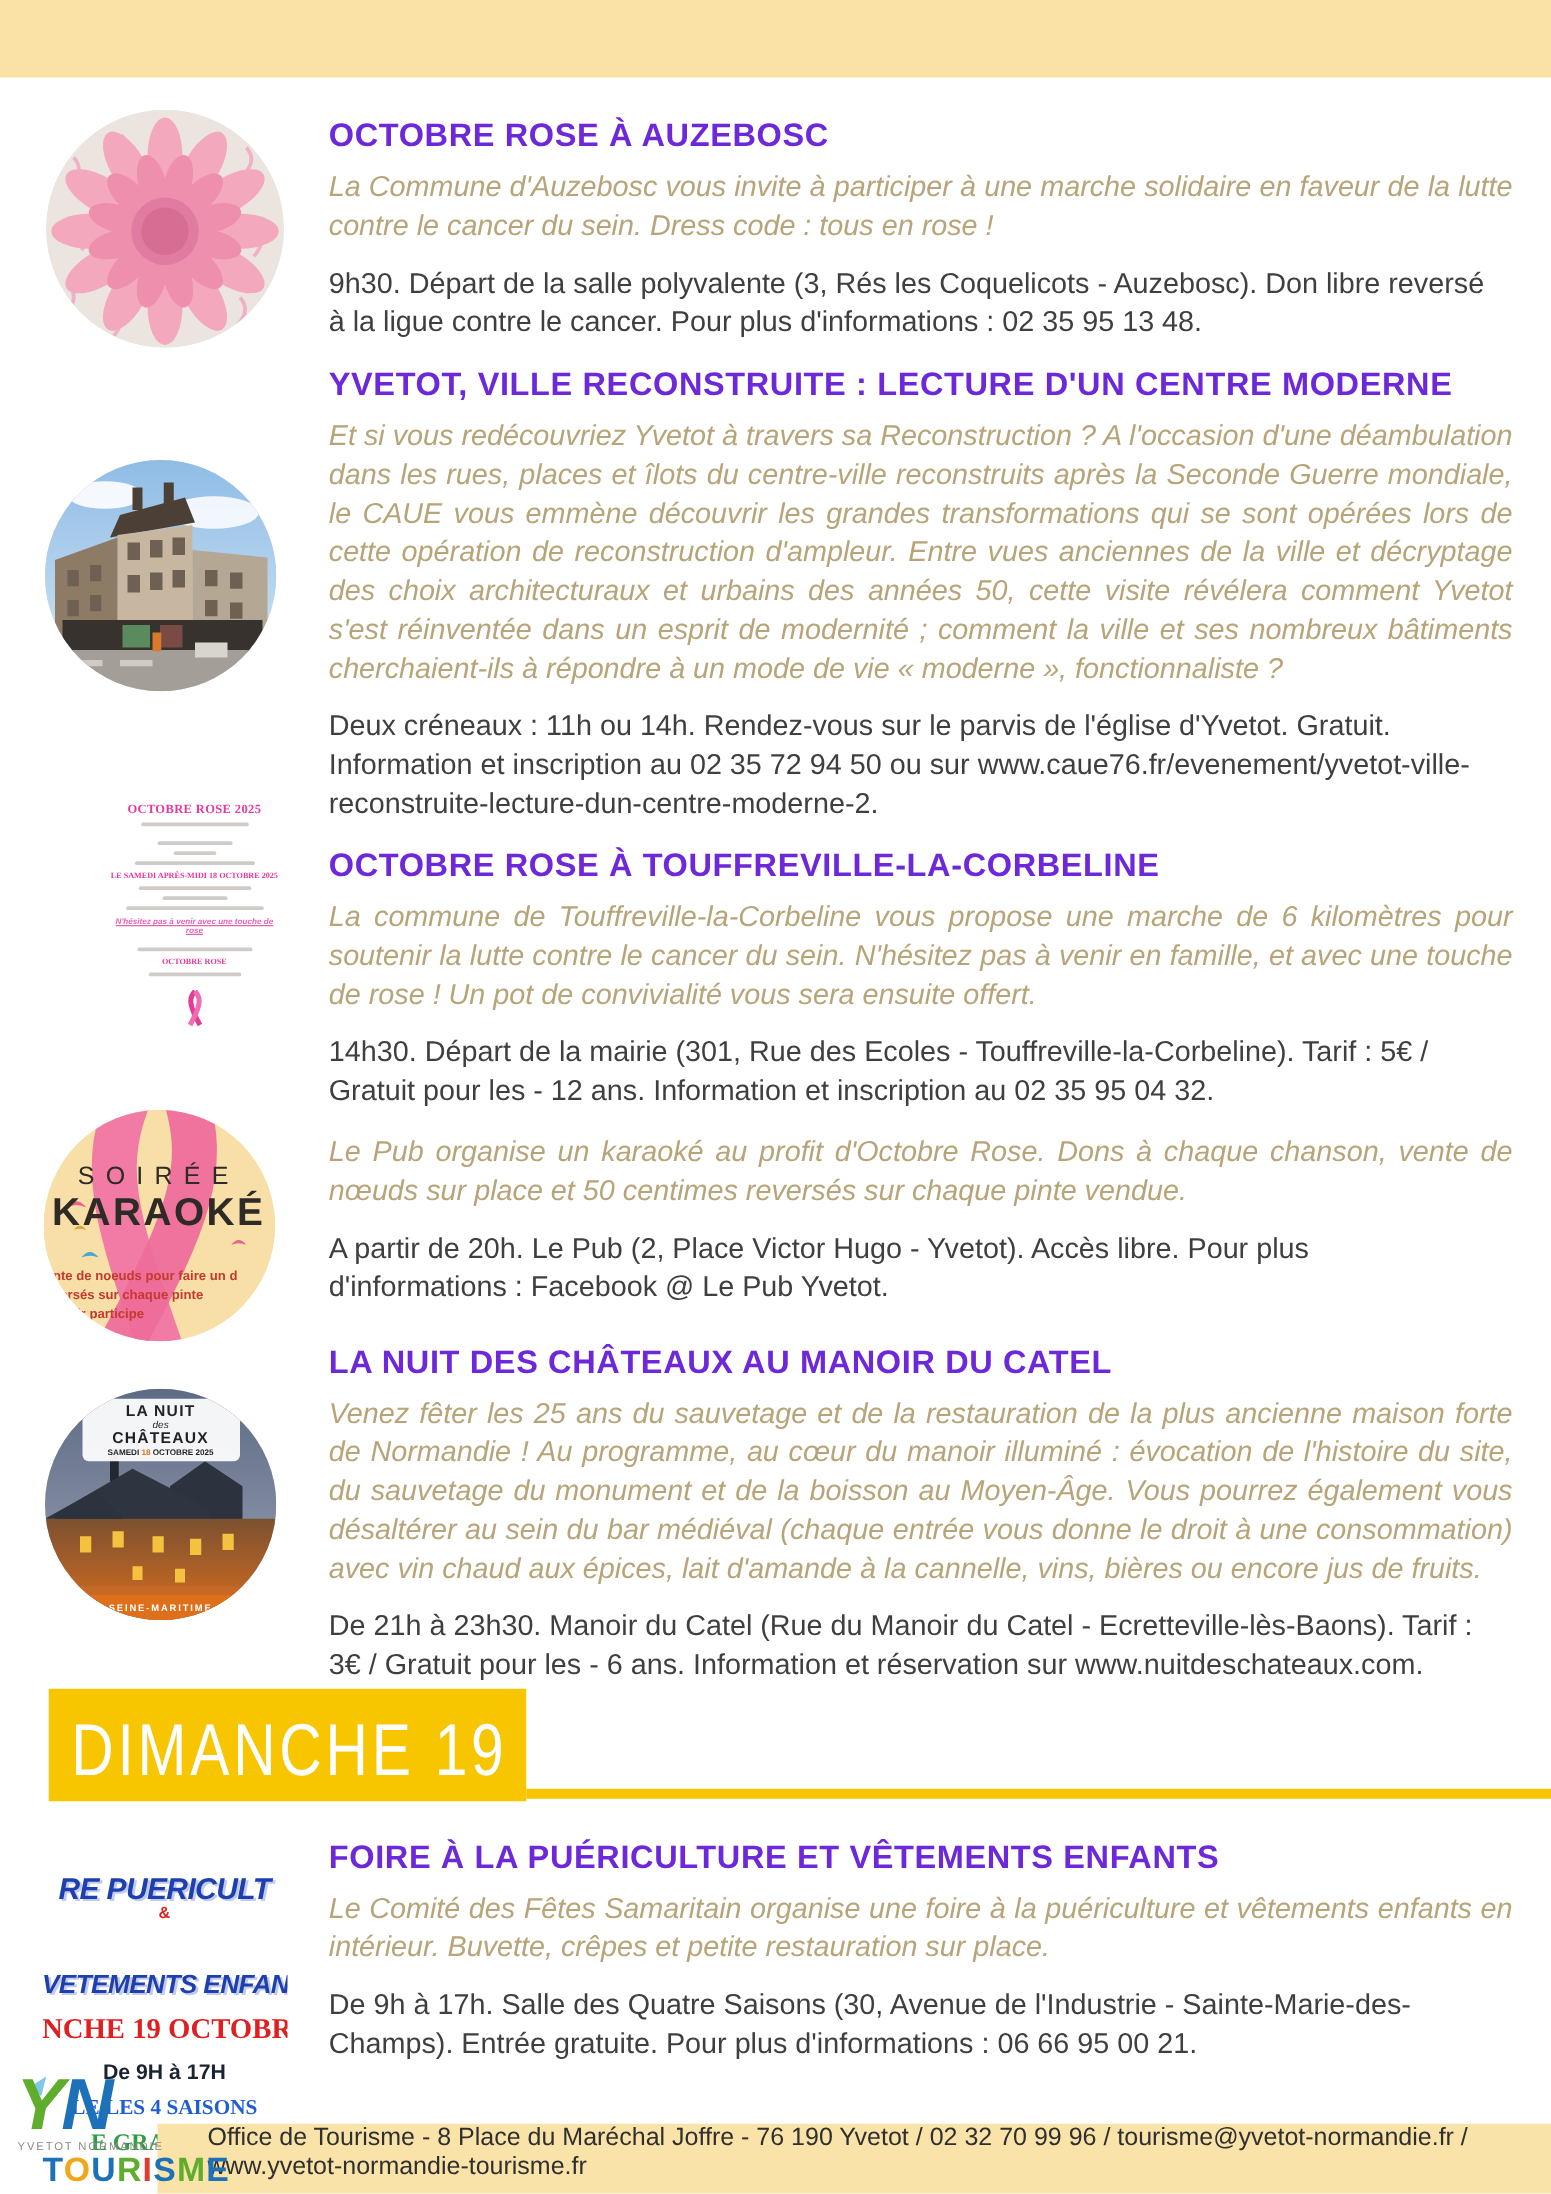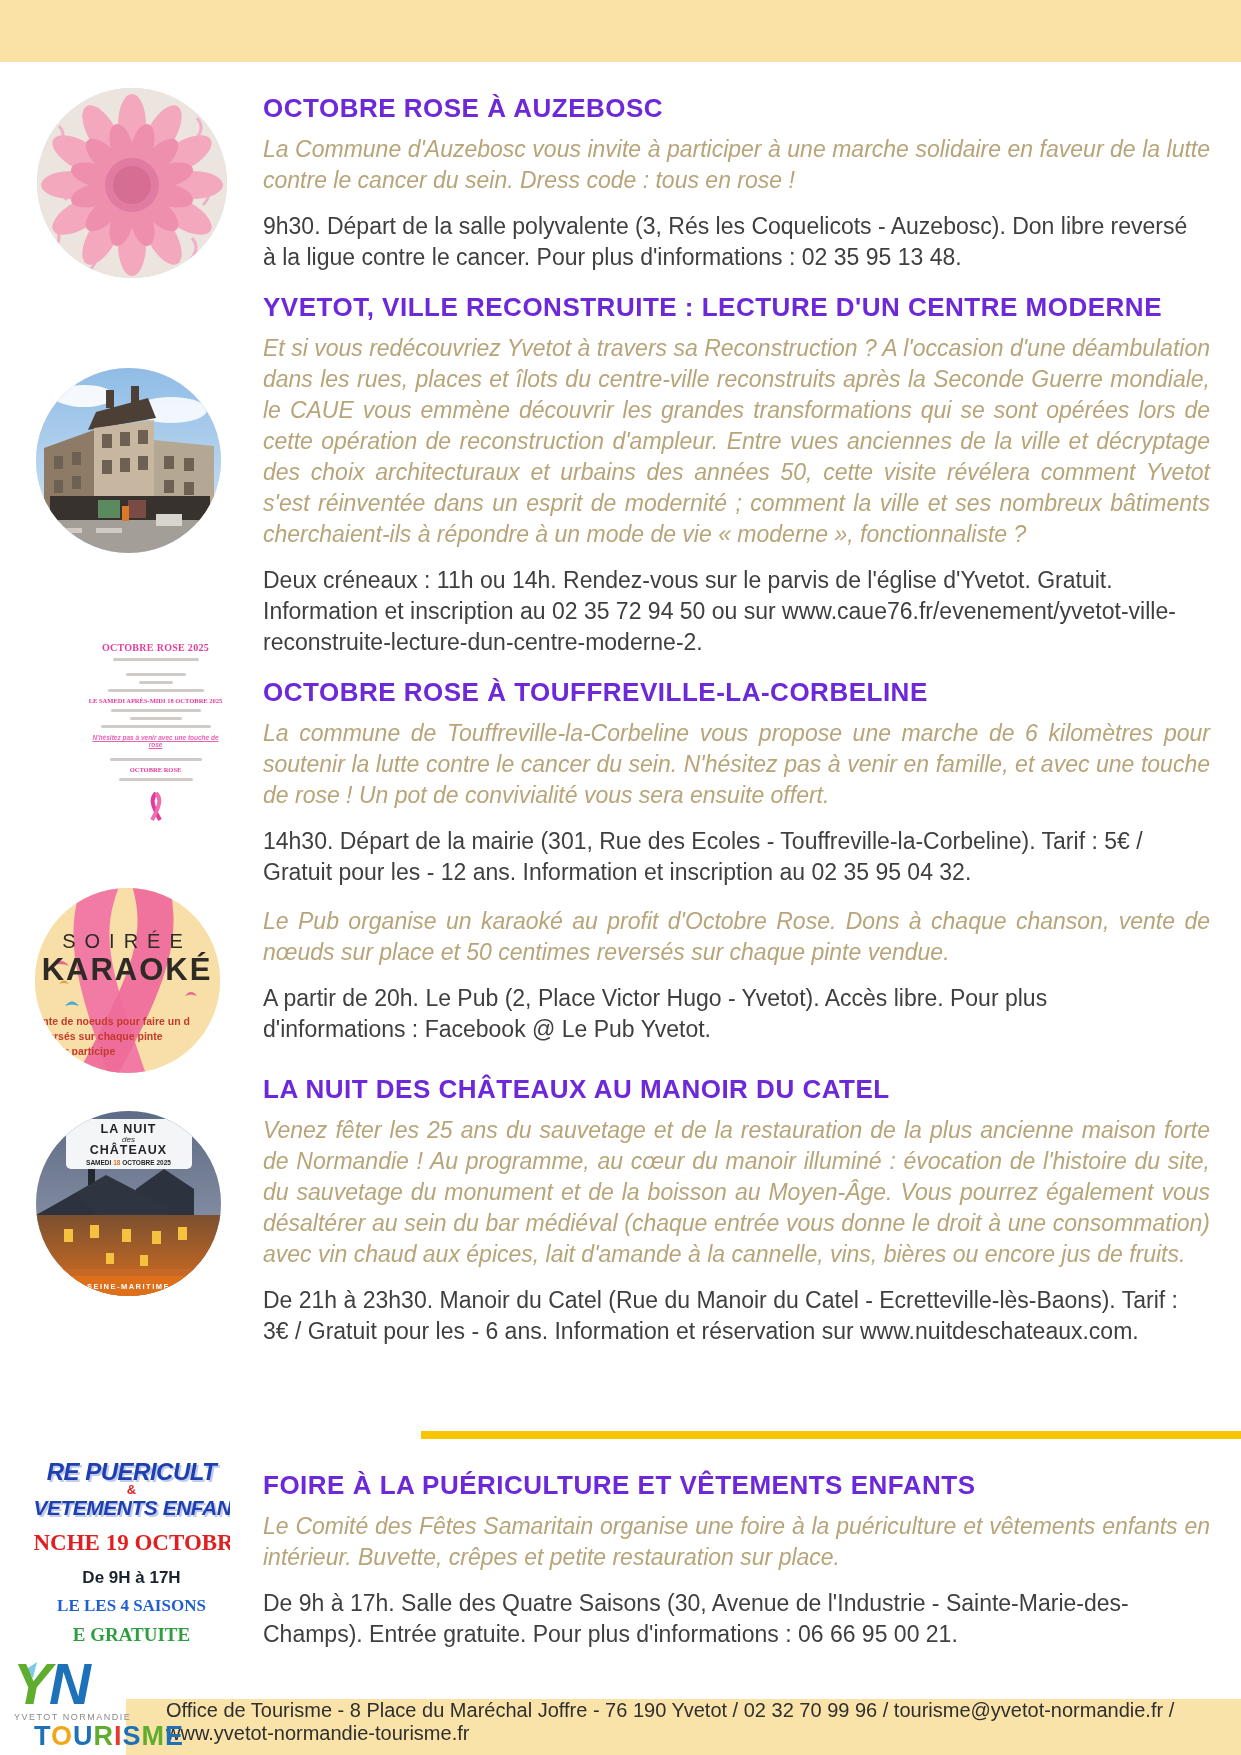--- a/index.html
+++ b/index.html
@@ -37,21 +37,21 @@
                 background:rgba(255,255,255,.93);border-radius:5px;text-align:center;padding:4px 2px 3px;}
   .cl1,.cl3{font-size:12.5px;font-weight:bold;color:#1E2125;letter-spacing:1px;line-height:13px;}
   .cl2{font-size:8px;font-style:italic;color:#1E2125;line-height:8px;}
   .cldate{font-size:6.5px;font-weight:bold;color:#1E2125;margin-top:2px;}
   .cldate .num{color:#E2731F;}
   .castle-band{position:absolute;bottom:0;left:0;right:0;height:20px;background:#DE701C;color:#fff;
                font-size:7.5px;letter-spacing:1.5px;display:flex;align-items:center;justify-content:center;font-weight:bold;}
   
   .poster-foire{width:196px;flex:none;text-align:center;overflow:hidden;background:#fff;}
   .fblue{color:#1E3FB0;font-weight:800;font-style:italic;font-size:24px;line-height:24px;
-         text-shadow:2px 2px 0 rgba(120,140,210,.45);letter-spacing:-.5px;white-space:nowrap;}
+         text-shadow:2px 2px 0 rgba(120,140,210,.45);letter-spacing:-.5px;white-space:nowrap;margin-top:40px;}
   .famp{color:#E02020;font-size:13px;font-weight:bold;line-height:12px;}
   .fred{color:#E02020;font-family:"Liberation Serif",serif;font-weight:bold;font-size:23px;margin-top:10px;white-space:nowrap;}
   .fnavy{color:#1A2430;font-family:Liberation Sans, sans-serif;font-weight:bold;font-size:17px;margin-top:12px;}
   .fblu2{color:#1F5FD0;font-family:"Liberation Serif",serif;font-weight:bold;font-size:17px;margin-top:8px;}
   .fgreen{color:#2F9E3F;font-family:"Liberation Serif",serif;font-weight:bold;font-size:19px;margin-top:8px;}
   
   .day-row{position:relative;height:90px;margin-top:4px;}
   .day-block{position:absolute;left:39px;top:0;width:382px;height:90px;background:#F7C600;}
   .day-line{position:absolute;left:421px;right:0;top:80px;height:8px;background:#F7C600;}
   .day-label{display:inline-block;margin:14px 0 0 18px;color:#fff;font-size:47px;font-weight:400;
@@ -292,20 +292,23 @@
         </div>
       </div>
       <div class="content">
         <h2 class="title">LA NUIT DES CHÂTEAUX AU MANOIR DU CATEL</h2>
         <p class="desc">Venez fêter les 25 ans du sauvetage et de la restauration de la plus ancienne maison forte de Normandie ! Au programme, au cœur du manoir illuminé : évocation de l'histoire du site, du sauvetage du monument et de la boisson au Moyen-Âge. Vous pourrez également vous désaltérer au sein du bar médiéval (chaque entrée vous donne le droit à une consommation) avec vin chaud aux épices, lait d'amande à la cannelle, vins, bières ou encore jus de fruits.</p>
         <p class="details">De 21h à 23h30. Manoir du Catel (Rue du Manoir du Catel - Ecretteville-lès-Baons). Tarif : 3€ / Gratuit pour les - 6 ans. Information et réservation sur www.nuitdeschateaux.com.</p>
       </div>
     </section>
 
     <div class="day-row">
+      <div class="day-block">
+        <span class="day-label">DIMANCHE 19 OCTOBRE</span>
+      </div>
       <div class="day-line"></div>
     </div>
 
     <section class="event foire-section">
       <div class="media">
         <div class="poster-foire" style="margin-top:-9px">
           <div class="fblue">RE PUERICULT</div>
           <div class="famp">&amp;</div>
           <div class="fblue" style="font-size:21px">VETEMENTS ENFANTS</div>
           <div class="fred">NCHE 19 OCTOBRE</div>

